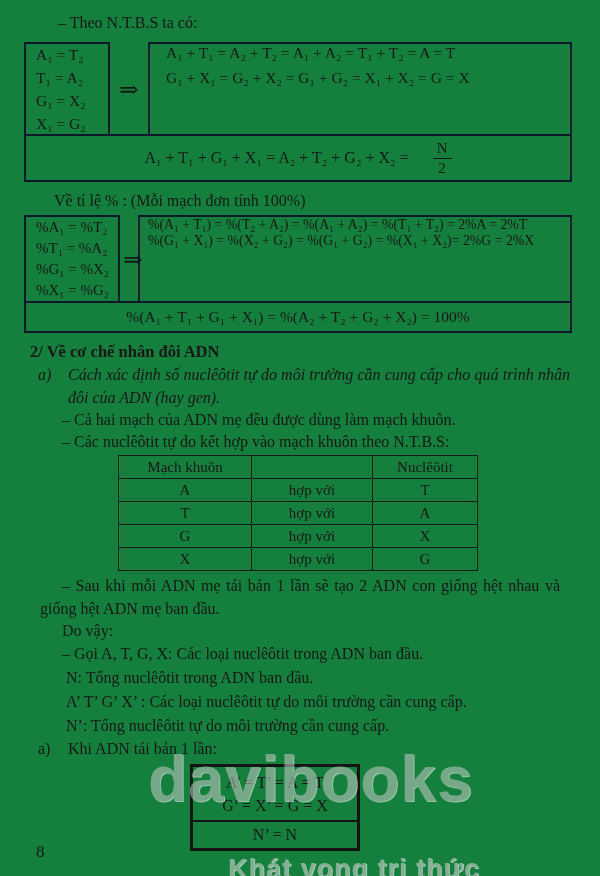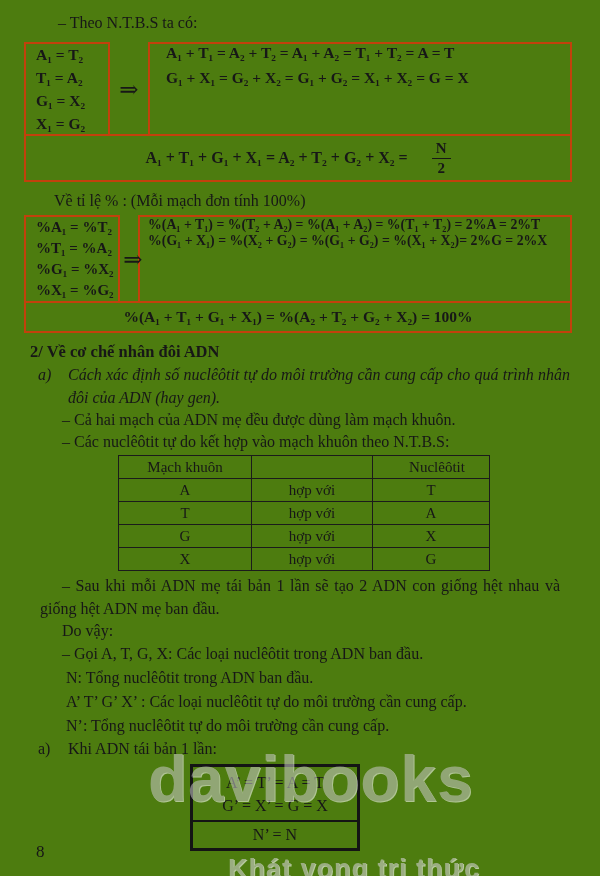--- a/index.html
+++ b/index.html
@@ -1,27 +1,27 @@
 <!DOCTYPE html>
 <html><head>
 <meta charset="utf-8">
 <style>
   html,body { margin:0; padding:0; background:#ffffff; }
   .page {
     position:relative; width:600px; height:876px; overflow:hidden;
-    background:#4d7c0f; color:#171717;
+    background:#15803d; color:#171717;
     font-family:"Liberation Serif","DejaVu Serif",serif;
     font-size:16px;
   }
   .intro { margin:12px 0 8px 58px; line-height:22px; }
 
   
   .eq-table { margin:0 28px 0 24px; }
   .eq-top { display:flex; align-items:stretch; }
-  .bx { border:2px solid #c2410c; box-sizing:border-box;font-weight:bold; }
+  .bx { border:2px solid #0f172a; box-sizing:border-box; }
   .left-box { display:flex; flex-direction:column; justify-content:center; padding-left:10px; }
   .arrow-cell { display:flex; align-items:center; justify-content:center; font-size:23px; }
   .right-box { flex:1; display:flex; flex-direction:column; justify-content:flex-start; }
   .sum-row { margin-top:-2px; display:flex; align-items:center; justify-content:center; gap:24px; }
 
   .t1 .eq-top { height:94px; }
   .t1 .left-box { width:86px; line-height:23px; font-size:15.5px; }
   .t1 .arrow-cell { width:38px; }
   .t1 .right-box { padding-left:16px; gap:7px; font-size:15.5px; }
   .t1 .sum-row { height:48px; font-size:16px; }
@@ -41,21 +41,21 @@
   .sec-heading { margin:8px 0 0 30px; font-weight:bold; font-size:16.5px; line-height:22px; }
 
   .flex-item { display:flex; margin-left:38px; }
   .flex-item .marker { width:30px; flex:none; }
   .item-a { font-style:italic; line-height:23px; }
   .item-a .body { width:502px; text-align:justify; }
   .bullet { margin-left:62px; line-height:22px; }
 
   .pair-table { border-collapse:collapse; margin:2px 0 0 118px; }
   .pair-table td, .pair-table th { border:1.6px solid #1b1b1b; height:22px; text-align:center; font-weight:normal; font-size:15px; padding:0; }
-  .pair-table .c1 { width:132px; } .pair-table .c2 { width:120px; } .pair-table .c3 { width:104px;padding-left:12px; }
+  .pair-table .c1 { width:132px; } .pair-table .c2 { width:120px; } .pair-table .c3 { width:104px; }
 
   .para-sau { margin:3px 40px 0 40px; width:520px; text-align:justify; text-indent:22px; line-height:23px; }
   .dovay { margin-left:62px; line-height:22px; }
   .def0 { margin-left:62px; line-height:24px; }
   .def { margin-left:66px; line-height:24px; }
   .item-a2 { line-height:22px; }
 
   .result-box { width:170px; margin:4px 0 0 190px; border:3px solid #141414; box-sizing:border-box; text-align:center; font-size:16px; padding-top:4px; position:relative; z-index:2; background:transparent; }
   .result-box .row { line-height:23px; }
   .result-box .total { border-top:2px solid #141414; margin-top:3px; line-height:26px; }

